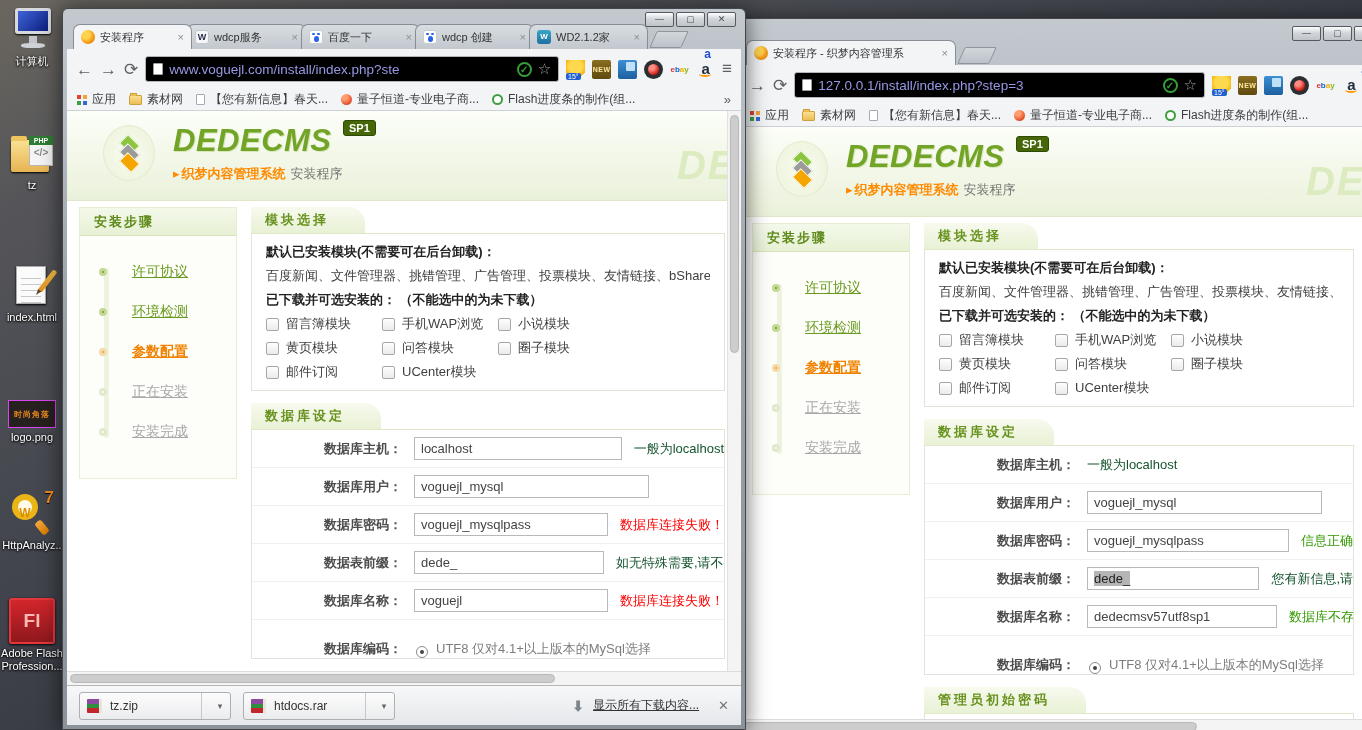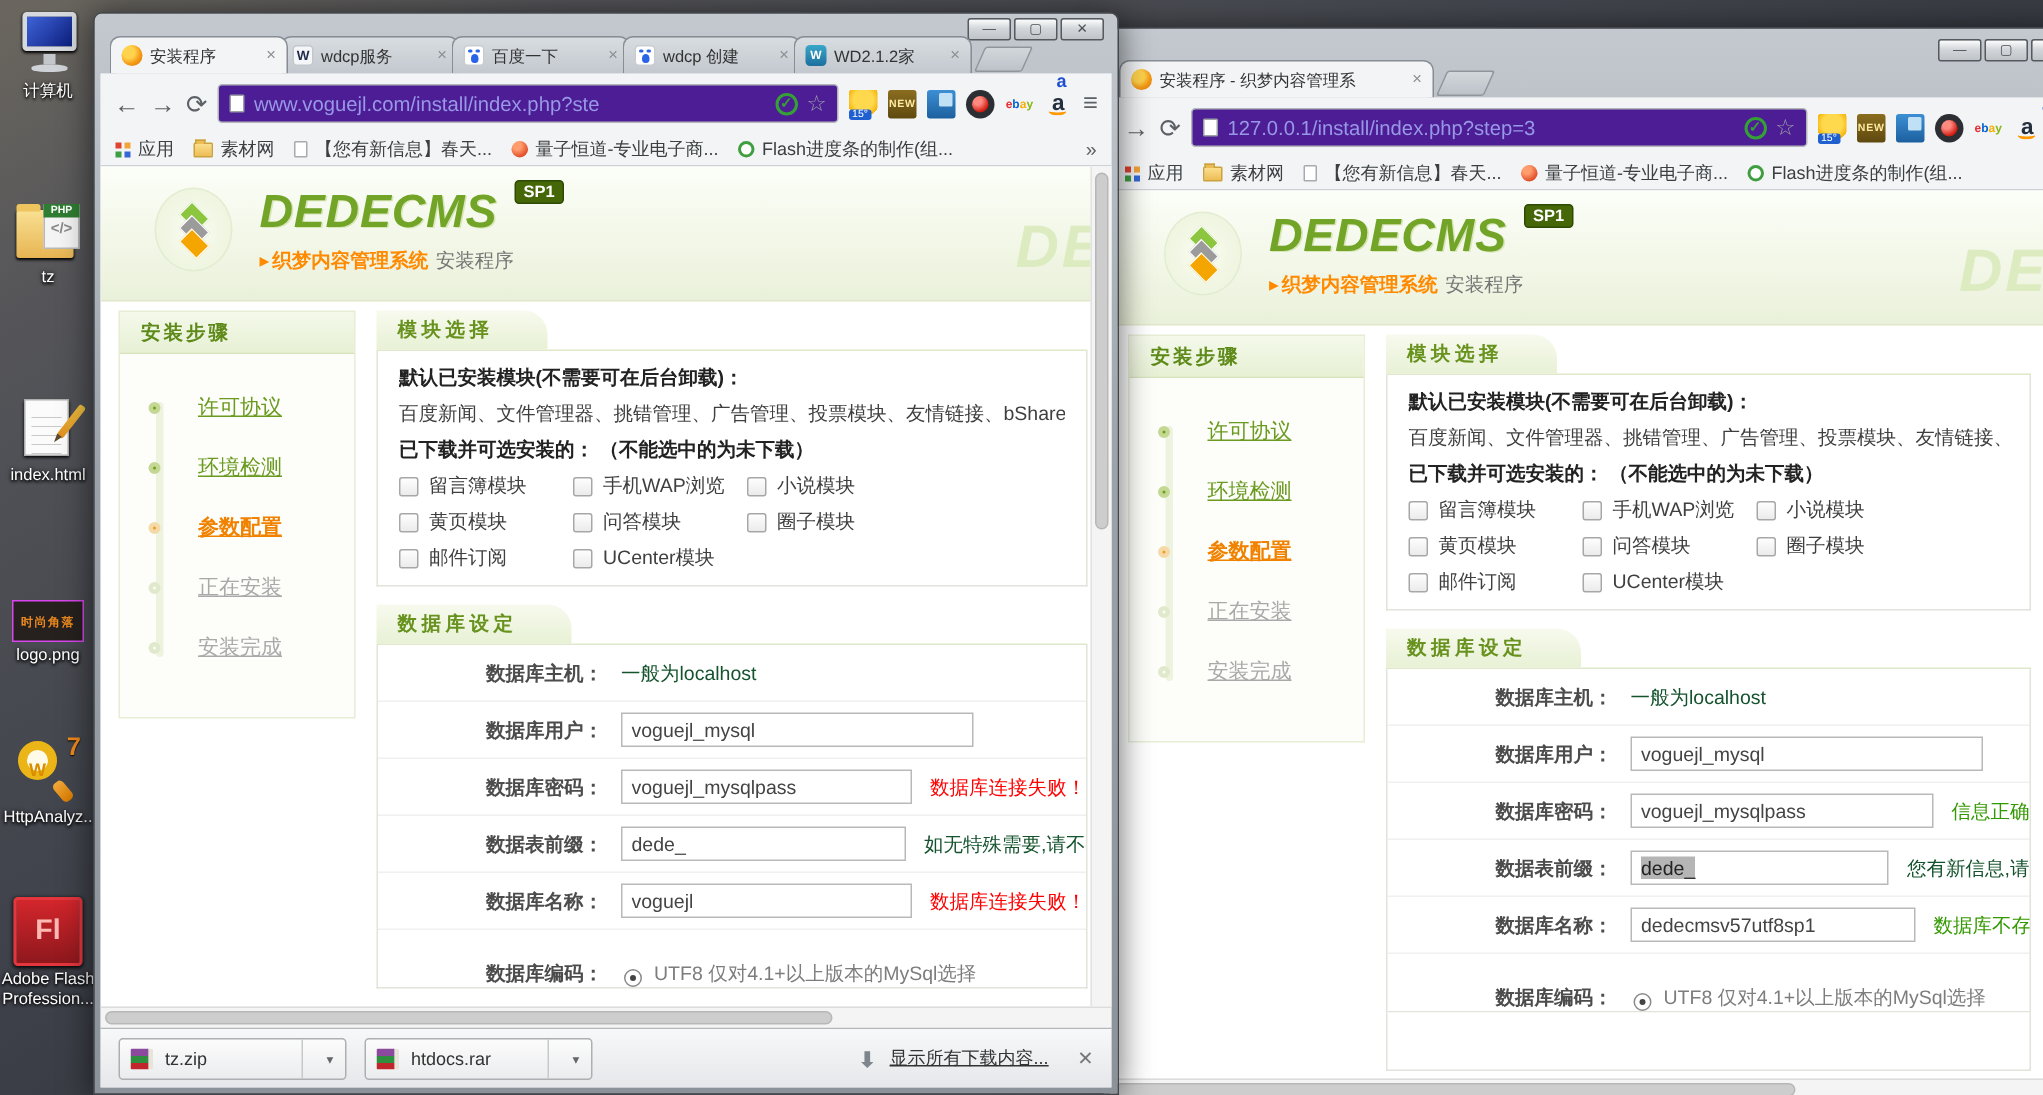--- a/index.html
+++ b/index.html
@@ -55,21 +55,21 @@
   .fav { width:14px; height:14px; flex:none; border-radius:3px; }
   .fav-dede { border-radius:50%; background:radial-gradient(circle at 35% 35%, #ffd34d 0 30%, #f59a16 60%, #d87205 100%); }
   .fav-w { background:#f5f6f8; border:1px solid #c4c8cc; color:#1f2a4a; font-size:9px; font-weight:bold; line-height:12px; text-align:center; }
   .fav-baidu { background:#fff; border:1px solid #c9cdd1; position:relative; }
   .fav-baidu:after { content:""; position:absolute; left:3.5px; top:5px; width:5px; height:6px; background:#2a62e8; border-radius:50% 50% 45% 45%; }
   .fav-baidu:before { content:""; position:absolute; left:2px; top:1.5px; width:2.5px; height:2.5px; background:#2a62e8; border-radius:50%; box-shadow:5px 0 0 #2a62e8; }
   .fav-wd { background:linear-gradient(#39a7c9,#1d6f9e); color:#fff; font-size:8px; font-weight:bold; line-height:13px; text-align:center; }
 
   .toolbar { height:40px; display:flex; align-items:center; padding:0 9px; gap:7px; background:#f3f4f6; flex:none; position:relative; }
   .navg { font-size:17px; color:#5c6166; line-height:1; }
-  .urlbox { flex:1; min-width:0; height:26px; background:#4c1d95; border:1px solid #b2b6ba; border-radius:3px; display:flex; align-items:center; gap:6px; padding:0 7px; }
+  .urlbox { flex:1; min-width:0; height:26px; background:#000000; border:1px solid #b2b6ba; border-radius:3px; display:flex; align-items:center; gap:6px; padding:0 7px; }
   .udoc { width:10px; height:12px; border:1px solid #9aa0a5; border-radius:1px; background:#fff; flex:none; }
   .urltext { flex:1; min-width:0; overflow:hidden; white-space:nowrap; font-size:13.5px; color:#9898e6; }
   .uchk { width:15px; height:15px; border-radius:50%; border:2px solid #35a035; color:#35a035; font-size:10px; font-weight:bold; line-height:11px; text-align:center; flex:none; }
   .ustar { color:#9aa0a6; font-size:15px; flex:none; }
   .ext { width:19px; height:19px; flex:none; position:relative; }
   .ext-sun { background:radial-gradient(circle at 50% 35%, #ffd94d 0 42%, #f5b40c 70%, transparent 71%); }
   .ext-sun i { position:absolute; left:0; bottom:-1px; font-style:normal; background:#1f5fd0; color:#fff; font-size:7px; padding:0 2px; border-radius:2px; }
   .ext-new { background:linear-gradient(#8a6d1f,#5e490f); border-radius:2px; color:#ffe9a0; font-size:7px; font-weight:bold; text-align:center; line-height:19px; letter-spacing:.5px; }
   .ext-pho { background:linear-gradient(#3d8fd4,#1c5f9e); border-radius:2px; }
   .ext-pho:after { content:""; position:absolute; right:2px; top:2px; width:9px; height:9px; background:#bfe0f5; border-radius:1px; }
@@ -380,20 +380,21 @@
               <span class="flabel">数据库名称：</span>
               <input class="finput" value="dedecmsv57utf8sp1" style="">
               <span class="fhint h-green">数据库不存在,系统</span>
             </div>
             <div class="frow">
               <span class="flabel">数据库编码：</span>
               <span class="radio"></span>
               <span class="enc">UTF8 仅对4.1+以上版本的MySql选择</span>
             </div>
           </div>
+          <div class="sec-row mt"><div class="sec-tab">管理员初始密码</div></div>
           <div class="fbox">
             <div class="frow">
               
               
             </div>
           </div>
         </div>
       </div>
     </div>
     <div class="hscroll">
@@ -560,20 +561,21 @@
               <label class="mitem">
                   <span class="cbx"></span>
                   <span>UCenter模块</span>
                 </label>
             </div>
           </div>
           <div class="sec-row mt"><div class="sec-tab">数据库设定</div></div>
           <div class="fbox">
             <div class="frow">
               <span class="flabel">数据库主机：</span>
+              <input class="finput" value="localhost" style="">
               <span class="fhint h-gray">一般为localhost</span>
             </div>
             <div class="frow">
               <span class="flabel">数据库用户：</span>
               <input class="finput" value="voguejl_mysql" style="">
             </div>
             <div class="frow">
               <span class="flabel">数据库密码：</span>
               <input class="finput" value="voguejl_mysqlpass" style="">
               <span class="fhint h-red">数据库连接失败！</span>

